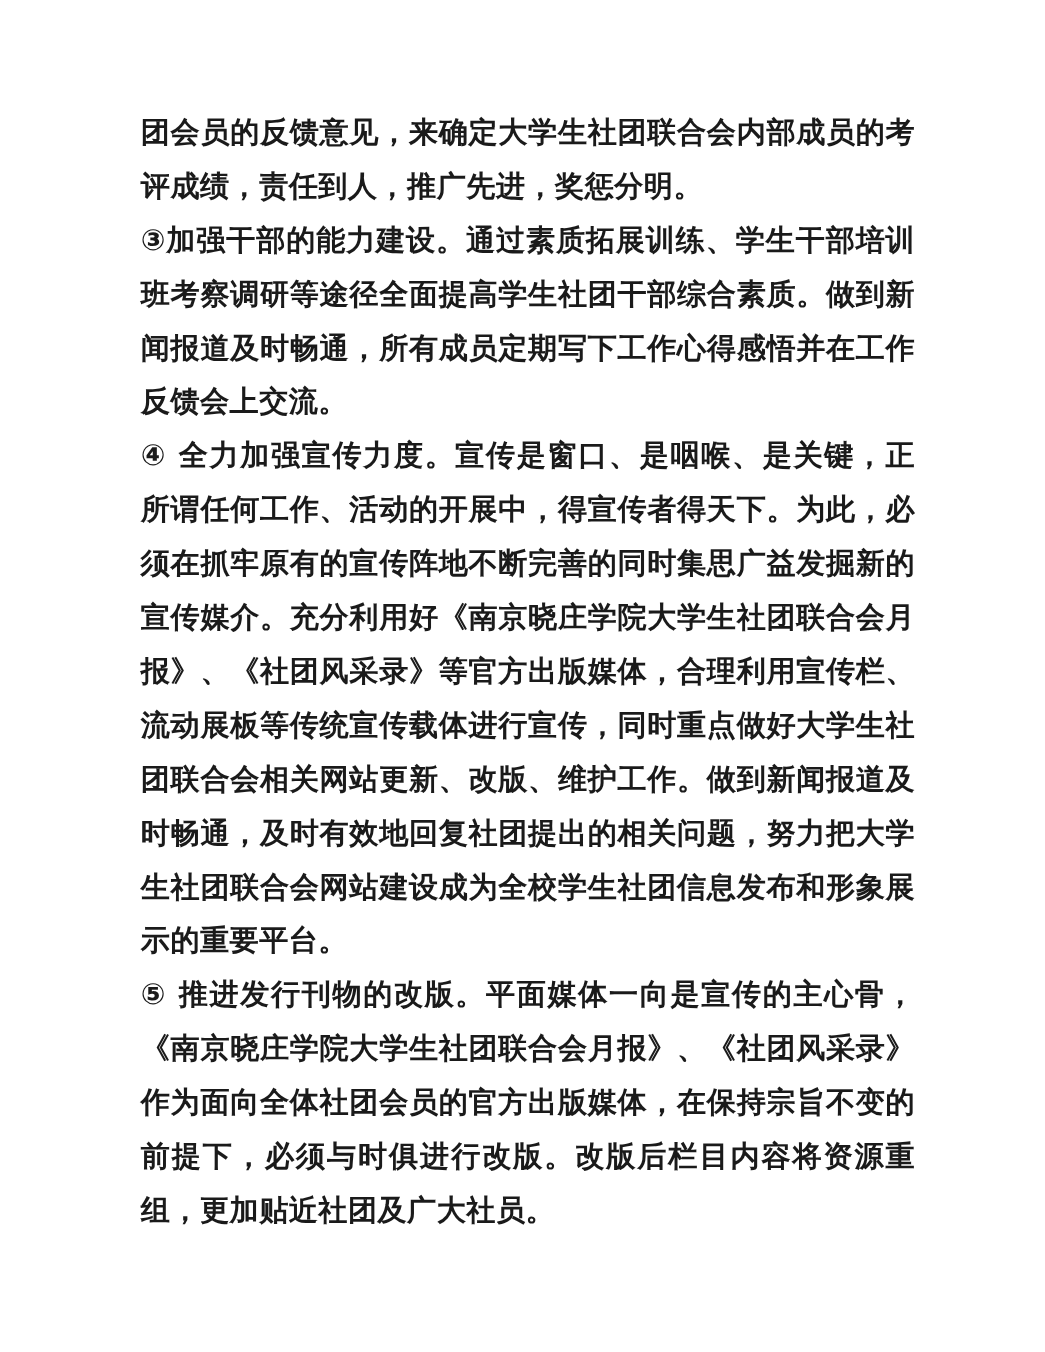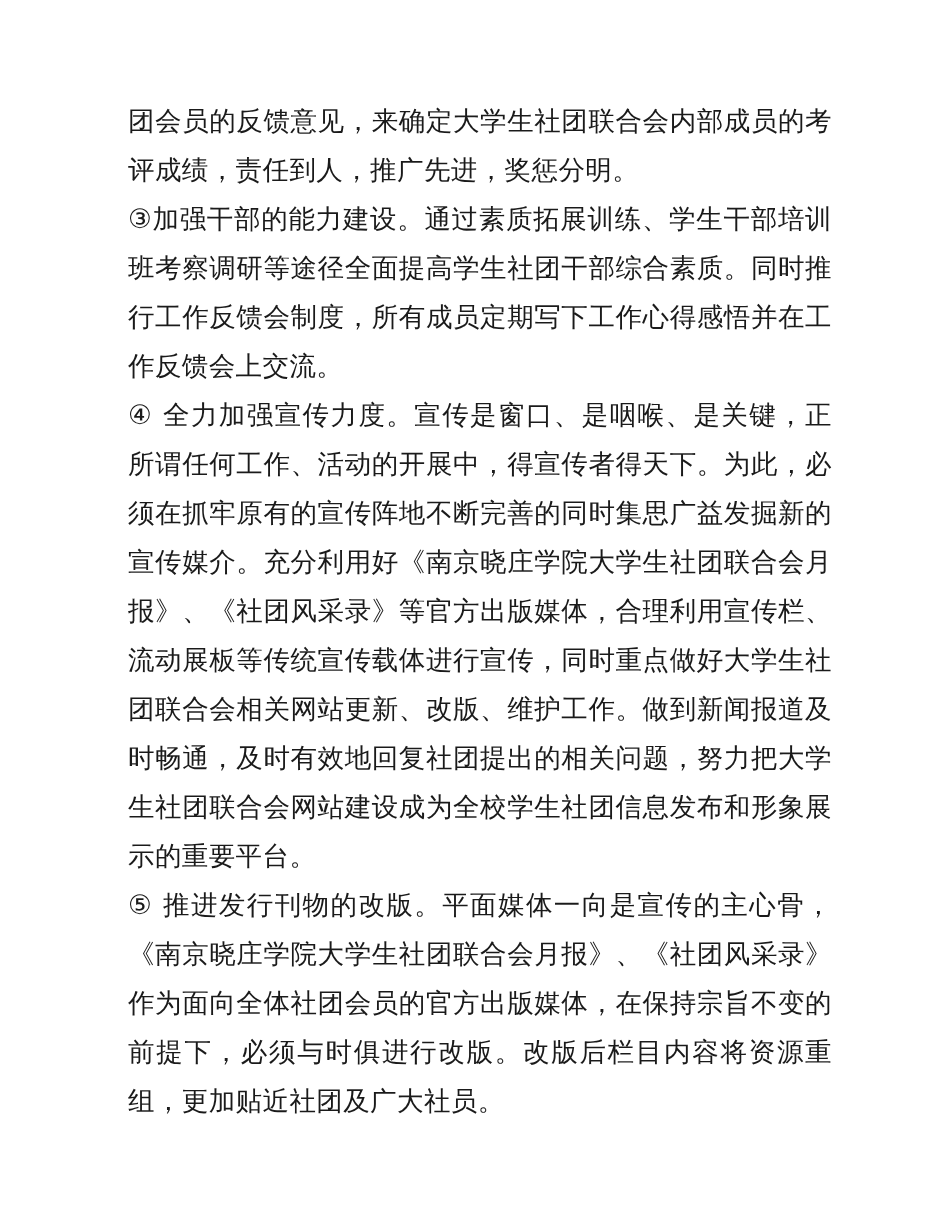--- a/index.html
+++ b/index.html
@@ -27,28 +27,29 @@
     line-height: 49px;
     letter-spacing: 0.4px;
     text-align: justify;
     text-justify: inter-ideograph;
     color: #1a1a1a;
   }
   .para {
     margin: 0;
     text-indent: 0;
     white-space: normal;
+    font-weight: bold;
   }
   .para + .para {
     margin-top: 0;
   }
 </style>
 </head>
 <body>
 
 <div class="page">
   <div class="doc-body">
     <p class="para">团会员的反馈意见，来确定大学生社团联合会内部成员的考评成绩，责任到人，推广先进，奖惩分明。</p>
-    <p class="para">③加强干部的能力建设。通过素质拓展训练、学生干部培训班考察调研等途径全面提高学生社团干部综合素质。同时推行工作反馈会制度，所有成员定期写下工作心得感悟并在工作反馈会上交流。</p>
+    <p class="para">③加强干部的能力建设。通过素质拓展训练、学生干部培训班考察调研等途径全面提高学生社团干部综合素质。做到新闻报道及时畅通，所有成员定期写下工作心得感悟并在工作反馈会上交流。</p>
     <p class="para">④ 全力加强宣传力度。宣传是窗口、是咽喉、是关键，正所谓任何工作、活动的开展中，得宣传者得天下。为此，必须在抓牢原有的宣传阵地不断完善的同时集思广益发掘新的宣传媒介。充分利用好《南京晓庄学院大学生社团联合会月报》、《社团风采录》等官方出版媒体，合理利用宣传栏、流动展板等传统宣传载体进行宣传，同时重点做好大学生社团联合会相关网站更新、改版、维护工作。做到新闻报道及时畅通，及时有效地回复社团提出的相关问题，努力把大学生社团联合会网站建设成为全校学生社团信息发布和形象展示的重要平台。</p>
     <p class="para">⑤ 推进发行刊物的改版。平面媒体一向是宣传的主心骨，《南京晓庄学院大学生社团联合会月报》、《社团风采录》作为面向全体社团会员的官方出版媒体，在保持宗旨不变的前提下，必须与时俱进行改版。改版后栏目内容将资源重组，更加贴近社团及广大社员。</p>
   </div>
 </div>
 
 </body></html>

